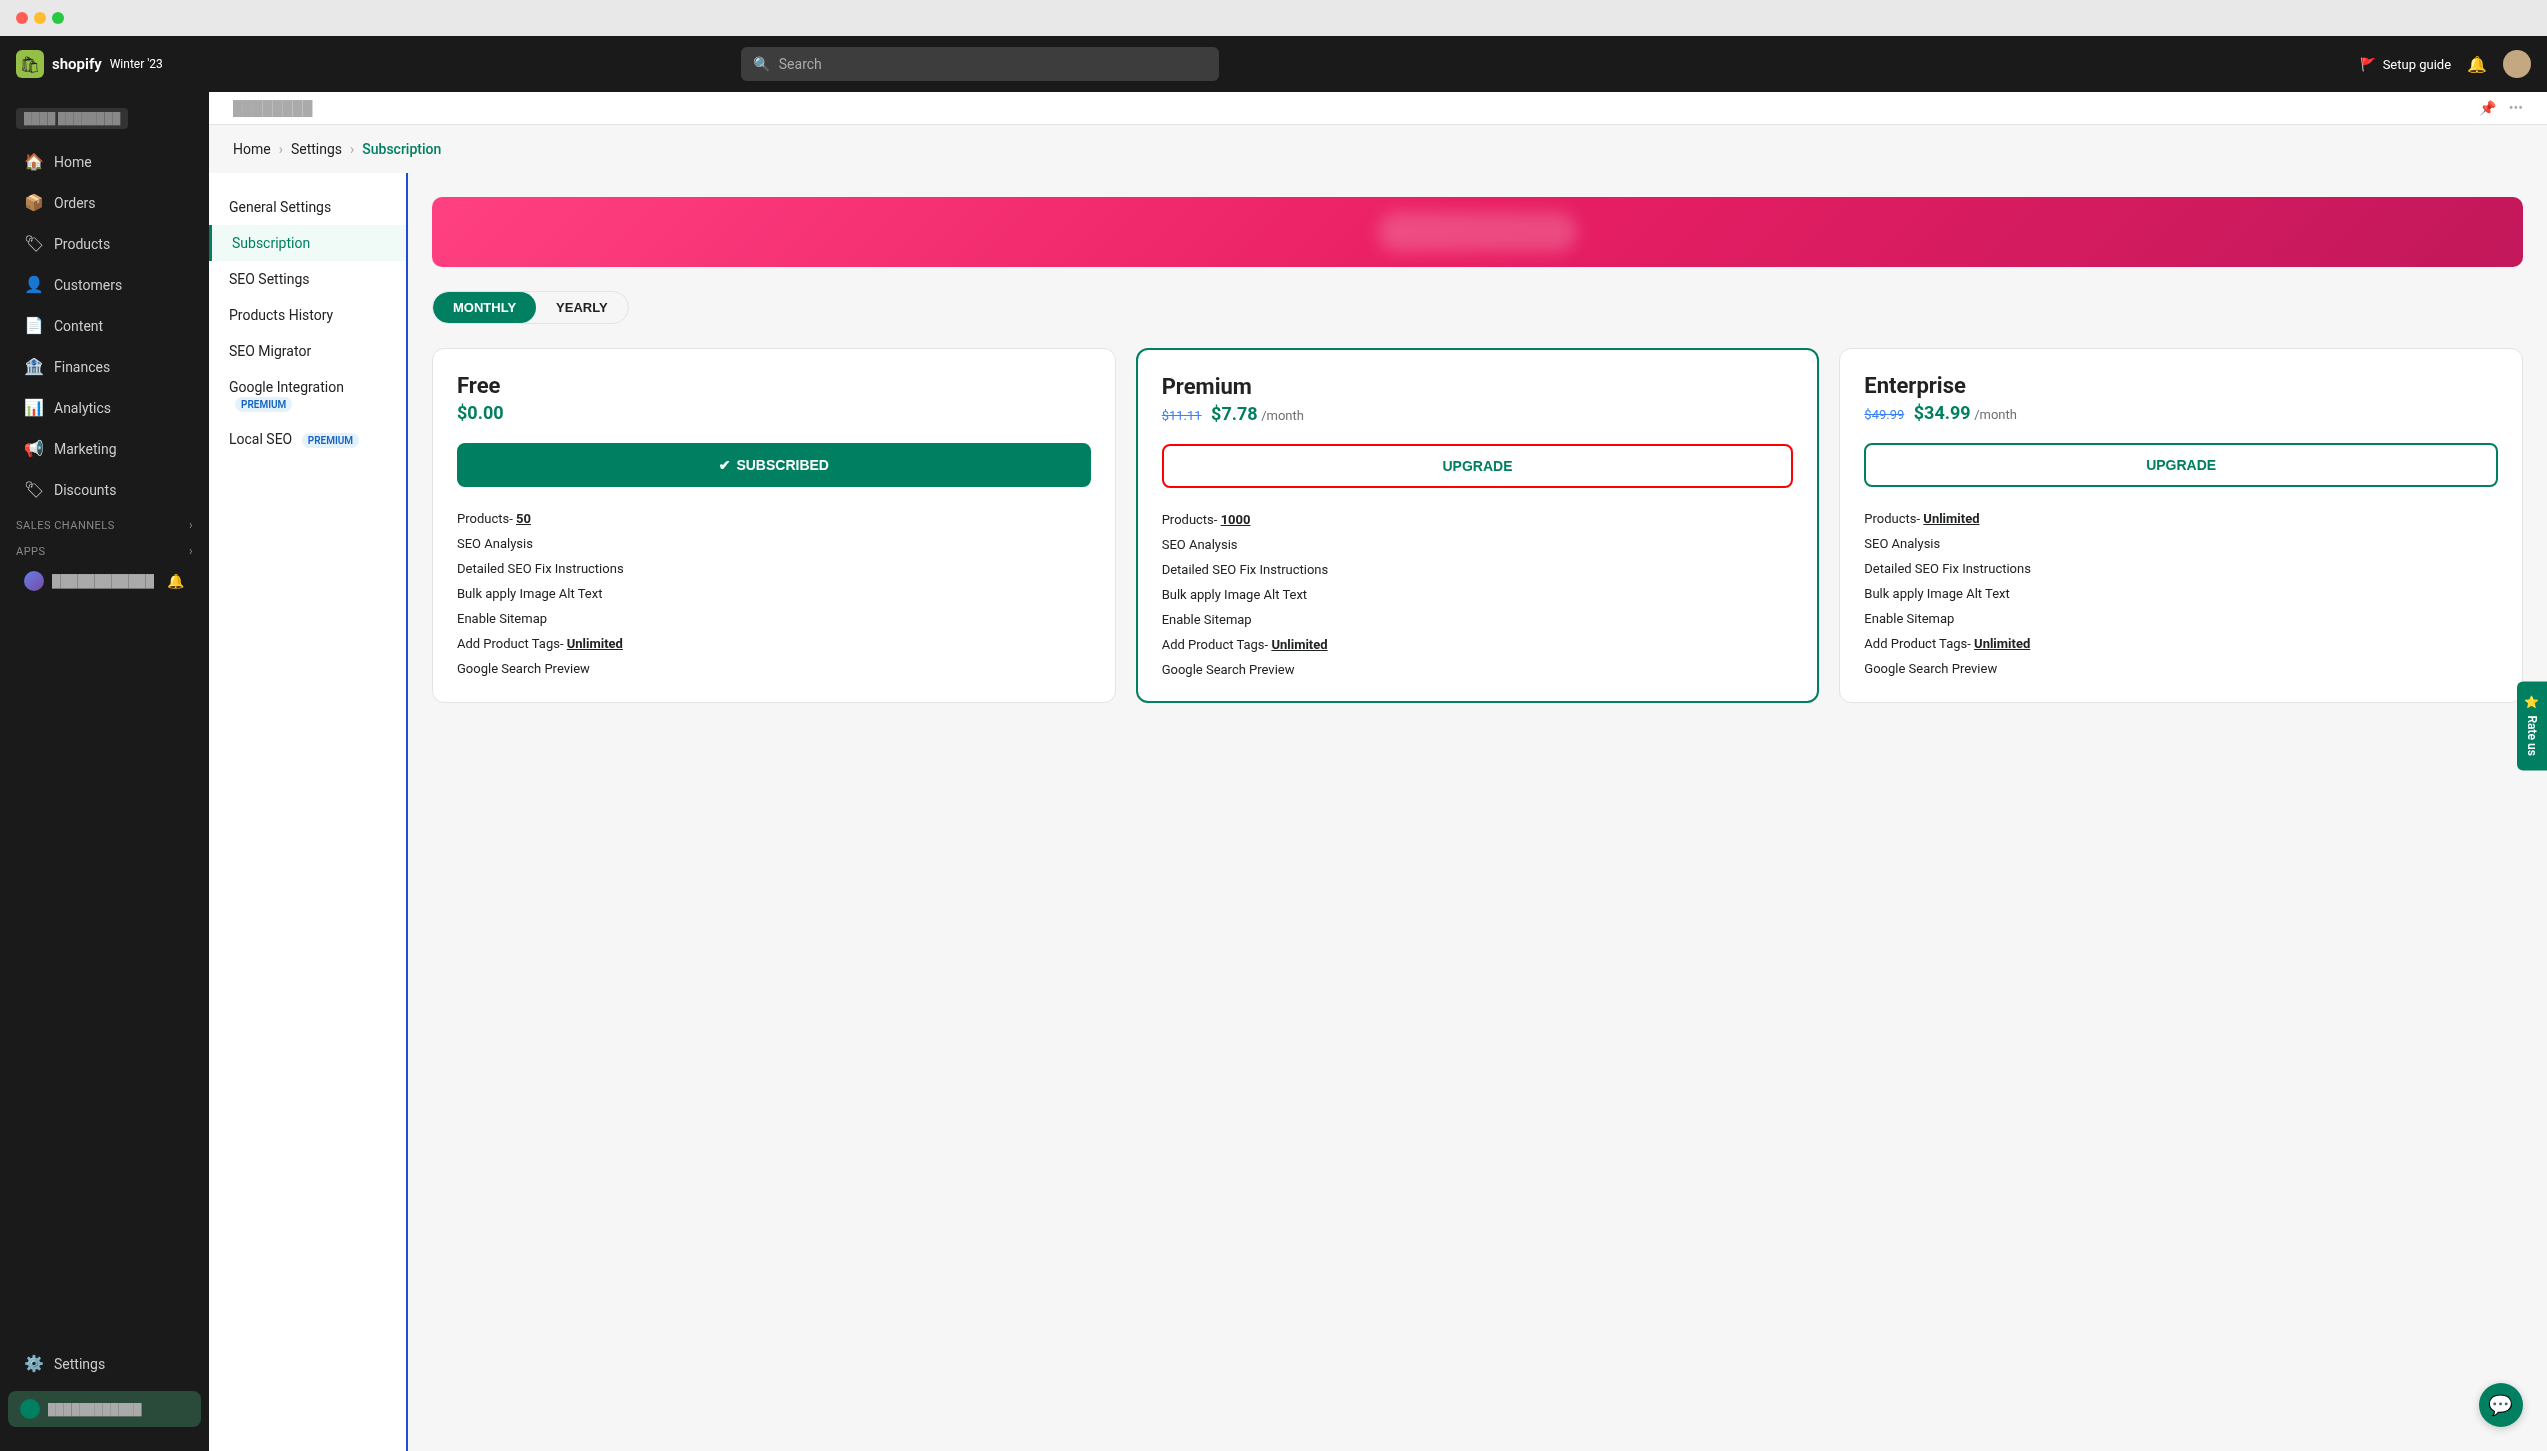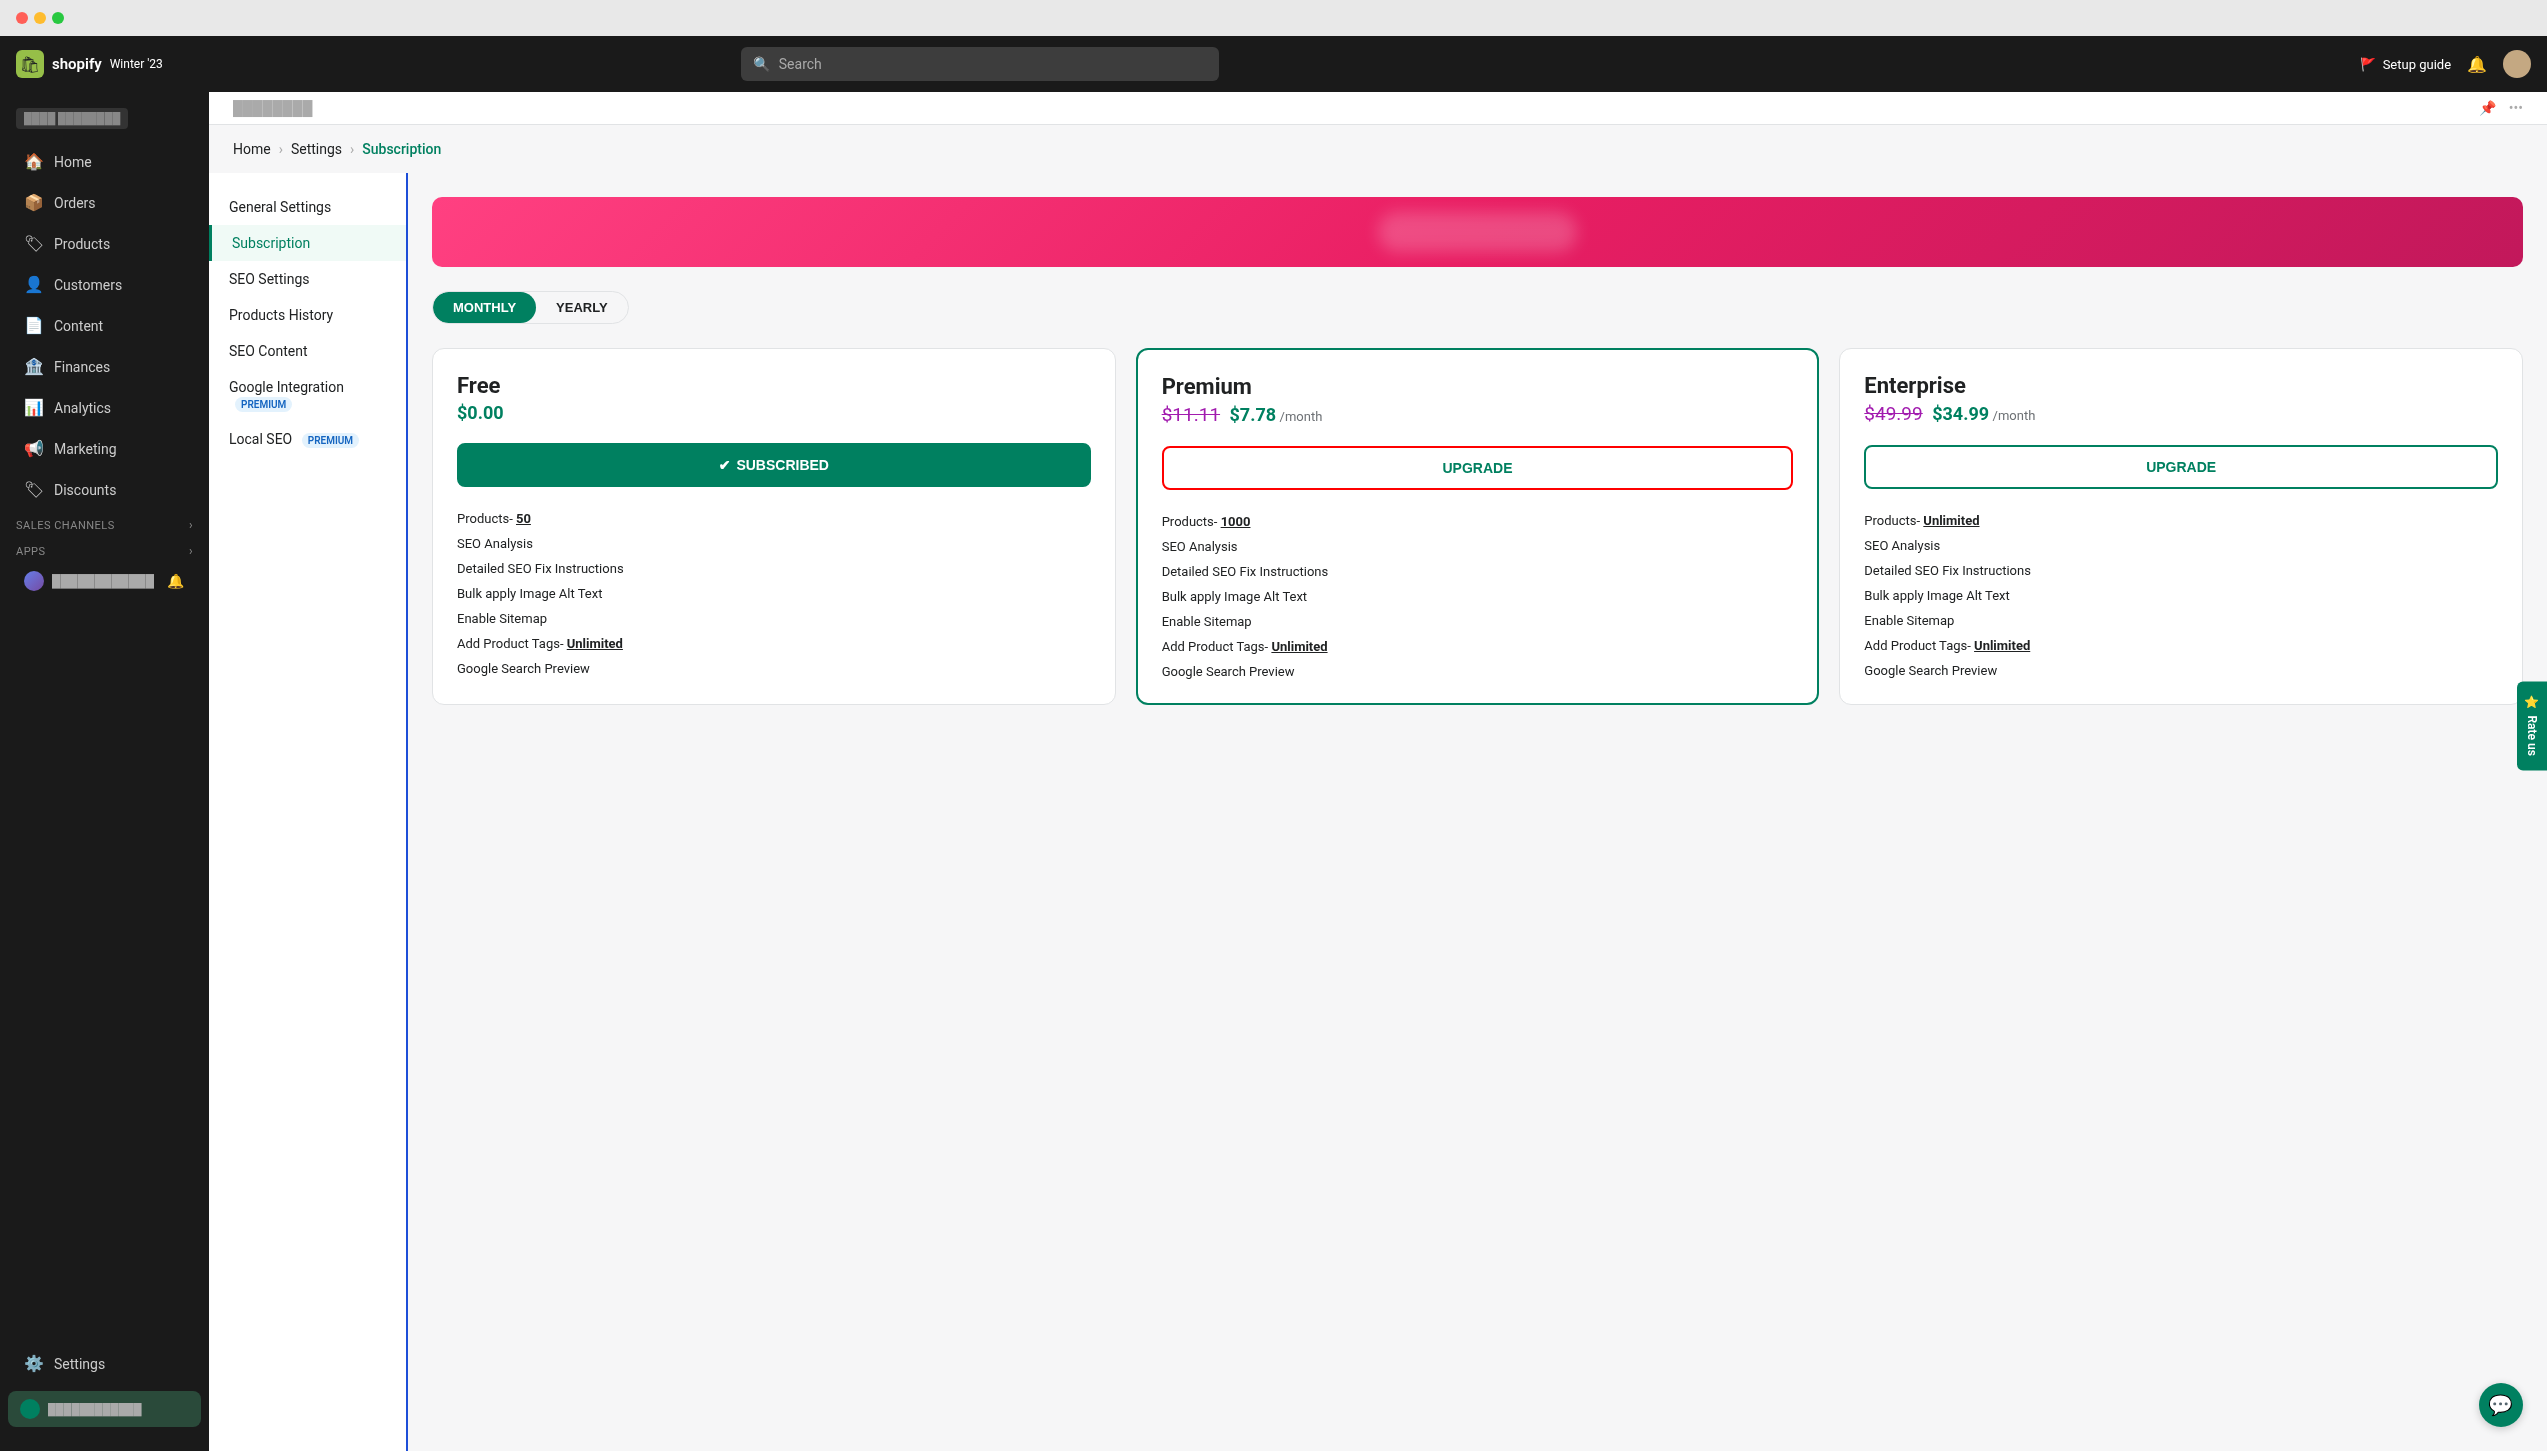--- a/index.html
+++ b/index.html
@@ -124,21 +124,21 @@
     .plans-grid { display: grid; grid-template-columns: 1fr 1fr 1fr; gap: 20px; }
 
     .plan-card {
       background: white; border-radius: 12px;
       border: 1px solid #e1e3e5; padding: 24px; position: relative;
     }
     .plan-card.highlighted { border: 2px solid #008060; background: white; }
 
     .plan-name { font-size: 22px; font-weight: 700; margin-bottom: 4px; }
     .plan-price-row { margin-bottom: 20px; }
-    .plan-original-price { font-size: 19px; color: #a21caf; text-decoration: line-through; margin-right: 6px; }
+    .plan-original-price { font-size: 13px; color: #3b82f6; text-decoration: line-through; margin-right: 6px; }
     .plan-current-price { font-size: 18px; font-weight: 700; color: #008060; }
     .plan-period { font-size: 13px; color: #6d7175; }
 
     .plan-btn {
       width: 100%; padding: 12px; border-radius: 8px;
       font-size: 14px; font-weight: 600; cursor: pointer;
       border: 2px solid; margin-bottom: 24px;
     }
     .plan-btn.subscribed {
       background: #008060; color: white; border-color: #008060;
@@ -309,21 +309,21 @@
         <div class="sub-sidebar-item active">
           <span>Subscription</span>
         </div>
         <div class="sub-sidebar-item">
           <span>SEO Settings</span>
         </div>
         <div class="sub-sidebar-item">
           <span>Products History</span>
         </div>
         <div class="sub-sidebar-item">
-          <span>SEO Content</span>
+          <span>SEO Migrator</span>
         </div>
         <div class="sub-sidebar-item">
           <span>Google Integration</span>
           <span class="premium-badge">PREMIUM</span>
         </div>
         <div class="sub-sidebar-item">
           <span>Local SEO</span>
           <span class="premium-badge">PREMIUM</span>
         </div>
       </div>

